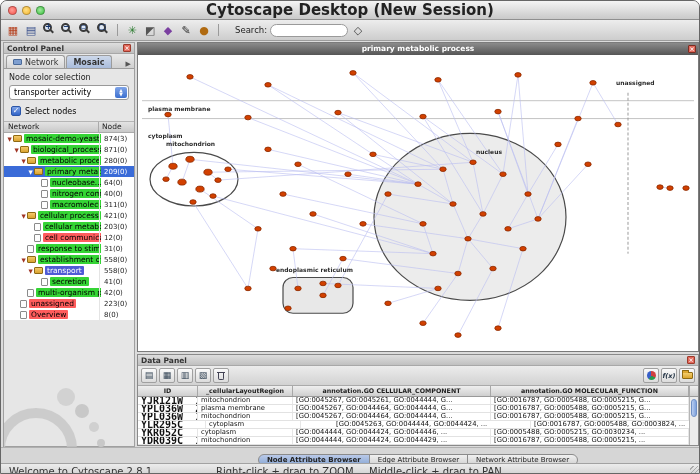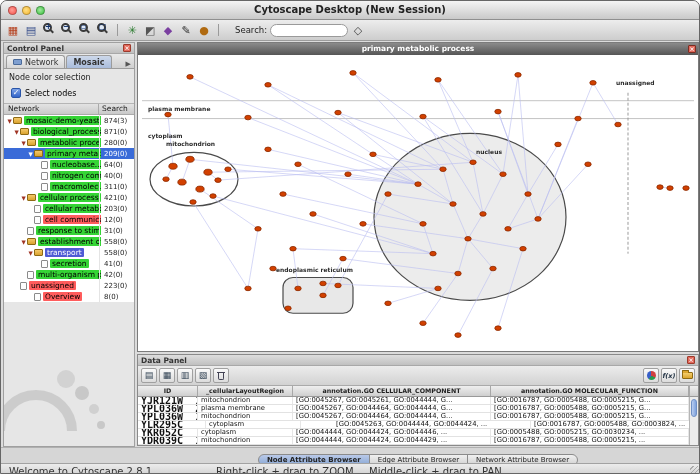--- a/index.html
+++ b/index.html
@@ -4,21 +4,21 @@
 <style>
   *{box-sizing:border-box;margin:0;padding:0}
   html,body{width:700px;height:474px;background:#fff;font-family:"DejaVu Sans",sans-serif}
   .window{position:absolute;left:0;top:0;width:700px;height:474px;background:#dcdcdc;border:1px solid #666;border-radius:7px 7px 0 0;overflow:hidden}
   
   .titlebar{height:19px;background:linear-gradient(#f4f4f4,#c9c9c9);border-bottom:1px solid #8f8f8f;position:relative}
   .tl{position:absolute;top:5px;width:9px;height:9px;border-radius:50%;border:1px solid rgba(0,0,0,.28)}
   .tl.red{left:7px;background:radial-gradient(circle at 3px 3px,#ff9d95,#f5504a)}
   .tl.yellow{left:21px;background:radial-gradient(circle at 3px 3px,#ffe084,#f5b52e)}
   .tl.green{left:35px;background:radial-gradient(circle at 3px 3px,#a4e8a0,#35c03a)}
-  .win-title{text-align:center;font-size:10px;font-weight:bold;color:#222;line-height:18px}
+  .win-title{text-align:center;font-size:15px;font-weight:bold;color:#222;line-height:18px}
   
   .toolbar{height:21px;background:linear-gradient(#ededed,#cdcdcd);border-bottom:1px solid #9c9c9c;display:flex;align-items:center;padding:0 4px;gap:2px}
   .icon-btn{width:16px;height:16px;position:relative;display:flex;align-items:center;justify-content:center;border-radius:3px;flex:none}
   .glyph{font-size:11px;line-height:1}
   .tb-sep{width:1px;height:12px;background:#9a9a9a;margin:0 4px;flex:none}
   .mag{width:9px;height:9px;border:2px solid #3b3b3b;border-radius:50%;position:absolute;top:1px;left:2px;background:#dfe9f7}
   .mag::after{content:"";position:absolute;width:5px;height:2px;background:#3b3b3b;transform:rotate(45deg);right:-4px;bottom:-2px}
   .mag-ov{position:absolute;left:4px;top:0;font-size:8px;font-weight:bold;color:#13336b}
   .search-wrap{display:flex;align-items:center;gap:3px;margin-left:10px}
   .search-label{font-size:8.5px;color:#222}
@@ -176,28 +176,32 @@
         <span class="folder-glyph"></span>
         <span>Network</span>
       </span>
       <span class="cp-tab sel">
         <span>Mosaic</span>
       </span>
       <span class="tab-arrow">▶</span>
     </div>
     <div class="ncs">
       <div class="ncs-label">Node color selection</div>
+      <div class="dropdown">
+        <span>transporter activity</span>
+        <span class="dd-btn"></span>
+      </div>
       <div class="chk-row">
         <span class="chk"></span>
         <span class="chk-label">Select nodes</span>
       </div>
     </div>
     <div class="tree-head">
       <span class="c1">Network</span>
-      <span class="c2">Search</span>
+      <span class="c2">Node</span>
     </div>
     <div class="tree-body" id="tree-rows">
         <div class="tree-row" style="padding-left: 2px;">
           <span class="twisty">▼</span>
           <span class="t-ico folder"></span>
           <span class="lblwrap"><span class="chip chip-green">mosaic-demo-yeast</span></span>
           <span class="cnt">874(3)</span>
         </div>
         <div class="tree-row" style="padding-left: 9px;">
           <span class="twisty">▼</span>
@@ -282,21 +286,21 @@
           <span class="t-ico doc"></span>
           <span class="lblwrap"><span class="chip chip-green">multi-organism pro...</span></span>
           <span class="cnt">42(0)</span>
         </div>
         <div class="tree-row" style="padding-left: 9px;">
           <span class="twisty"></span>
           <span class="t-ico doc"></span>
           <span class="lblwrap"><span class="chip chip-red">unassigned</span></span>
           <span class="cnt">223(0)</span>
         </div>
-        <div class="tree-row" style="padding-left: 23px;">
+        <div class="tree-row" style="padding-left: 9px;">
           <span class="twisty"></span>
           <span class="t-ico doc"></span>
           <span class="lblwrap"><span class="chip chip-red">Overview</span></span>
           <span class="cnt">8(0)</span>
         </div>
       </div>
     <div class="cp-rest">
       <svg class="cp-water" width="130" height="96">
         <circle cx="32" cy="92" r="36" fill="none" stroke="#c6c6c6" stroke-width="10" opacity="0.8"></circle>
         <circle cx="62" cy="40" r="9" fill="#d2d2d2"></circle>

